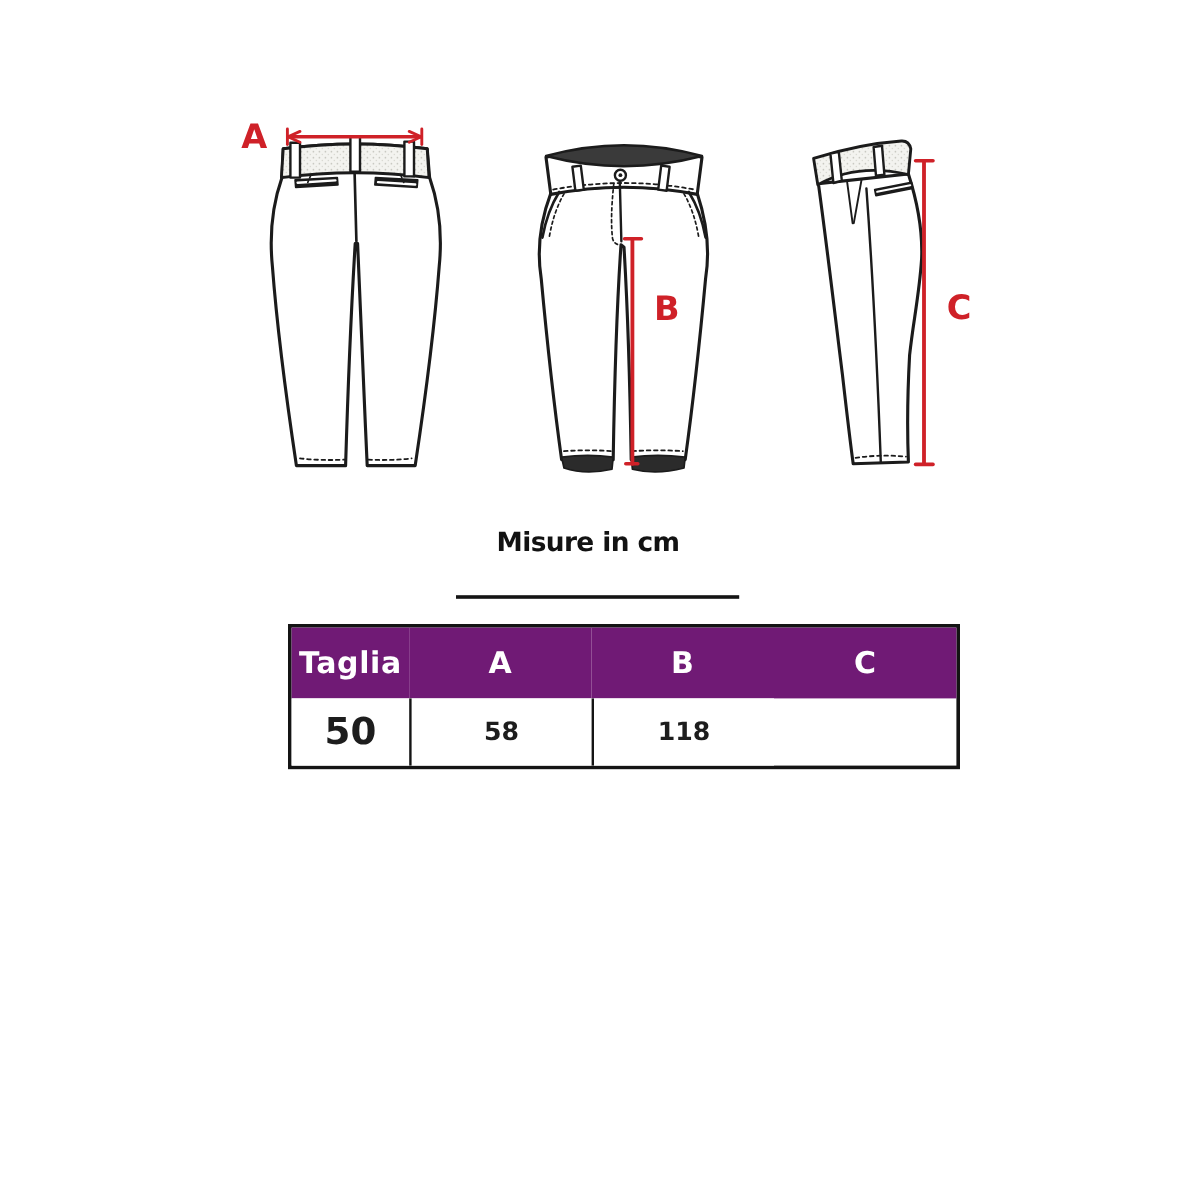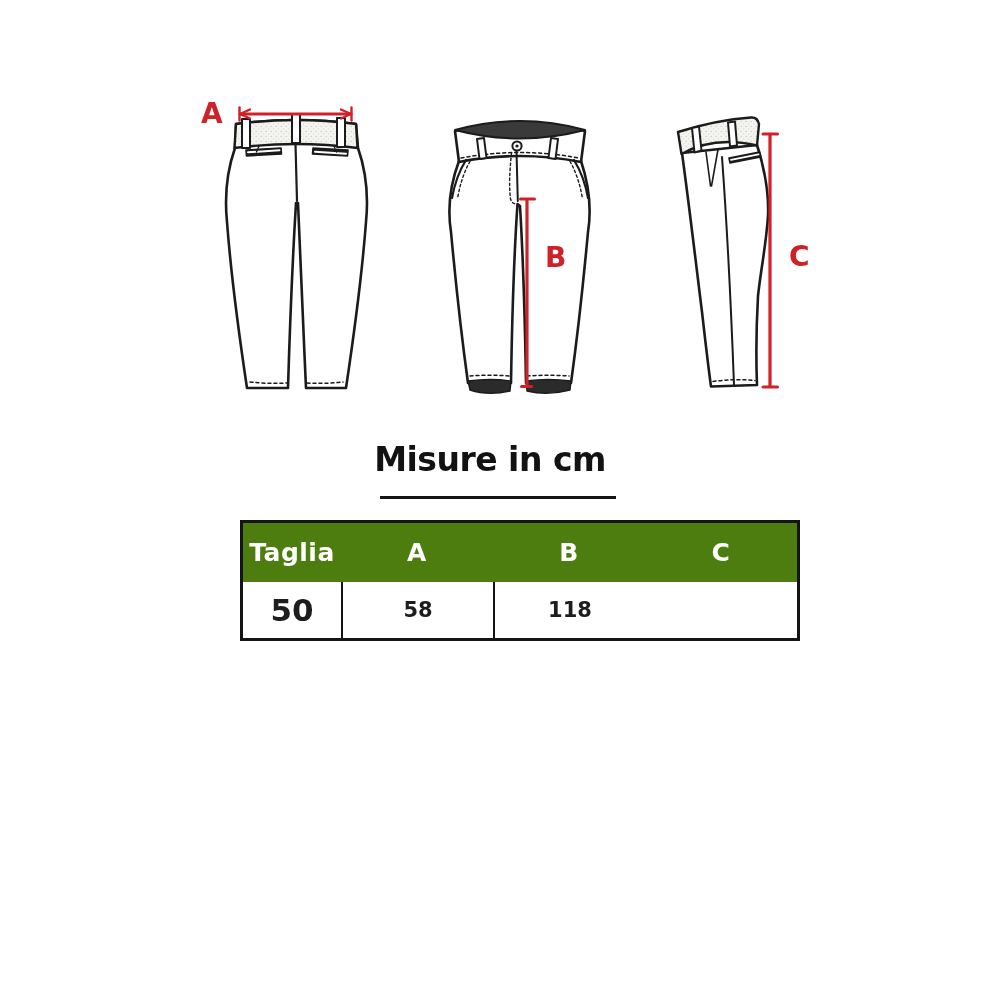--- a/index.html
+++ b/index.html
@@ -10,34 +10,34 @@
   .art{position:absolute;left:0;top:0;width:1000px;height:430px;}
   .measure-label{
     position:absolute;color:#cf2128;font-weight:900;font-size:28px;line-height:1;
     font-family:"DejaVu Sans",sans-serif;
   }
   .label-a{left:201px;top:100px;}
   .label-b{left:545px;top:244px;}
   .label-c{left:789px;top:243px;}
   .heading{
     position:absolute;left:330px;top:440px;width:320px;margin:0;text-align:center;
-    font-size:33px;font-weight:800;color:#121212;letter-spacing:-0.5px;
+    font-size:22px;font-weight:800;color:#121212;letter-spacing:-0.5px;
     font-family:"DejaVu Sans",sans-serif;
   }
   .heading-underline{
     position:absolute;left:380px;top:496px;width:236px;height:3px;background:#141414;
   }
   .size-table{
     position:absolute;left:240px;top:520px;width:560px;height:121px;
     border:3px solid #141414;box-sizing:border-box;
     display:grid;grid-template-columns:98px 1fr 1fr 1fr;grid-template-rows:59px 1fr;
     background:#ffffff;
   }
   .size-table .hcell{
-    background:#4d7c0f;color:#ffffff;display:flex;align-items:center;justify-content:center;
+    background:#701a75;color:#ffffff;display:flex;align-items:center;justify-content:center;
     font-weight:800;font-size:25px;letter-spacing:0.5px;
   }
   .size-table .dcell{
     background:#ffffff;color:#1d1d1d;display:flex;align-items:center;justify-content:center;
     font-weight:800;font-size:21px;border-left:2px solid #141414;
   }
   .size-table .dcell.first{border-left:none;font-size:31px;}
 </style>
 </head>
 <body>

